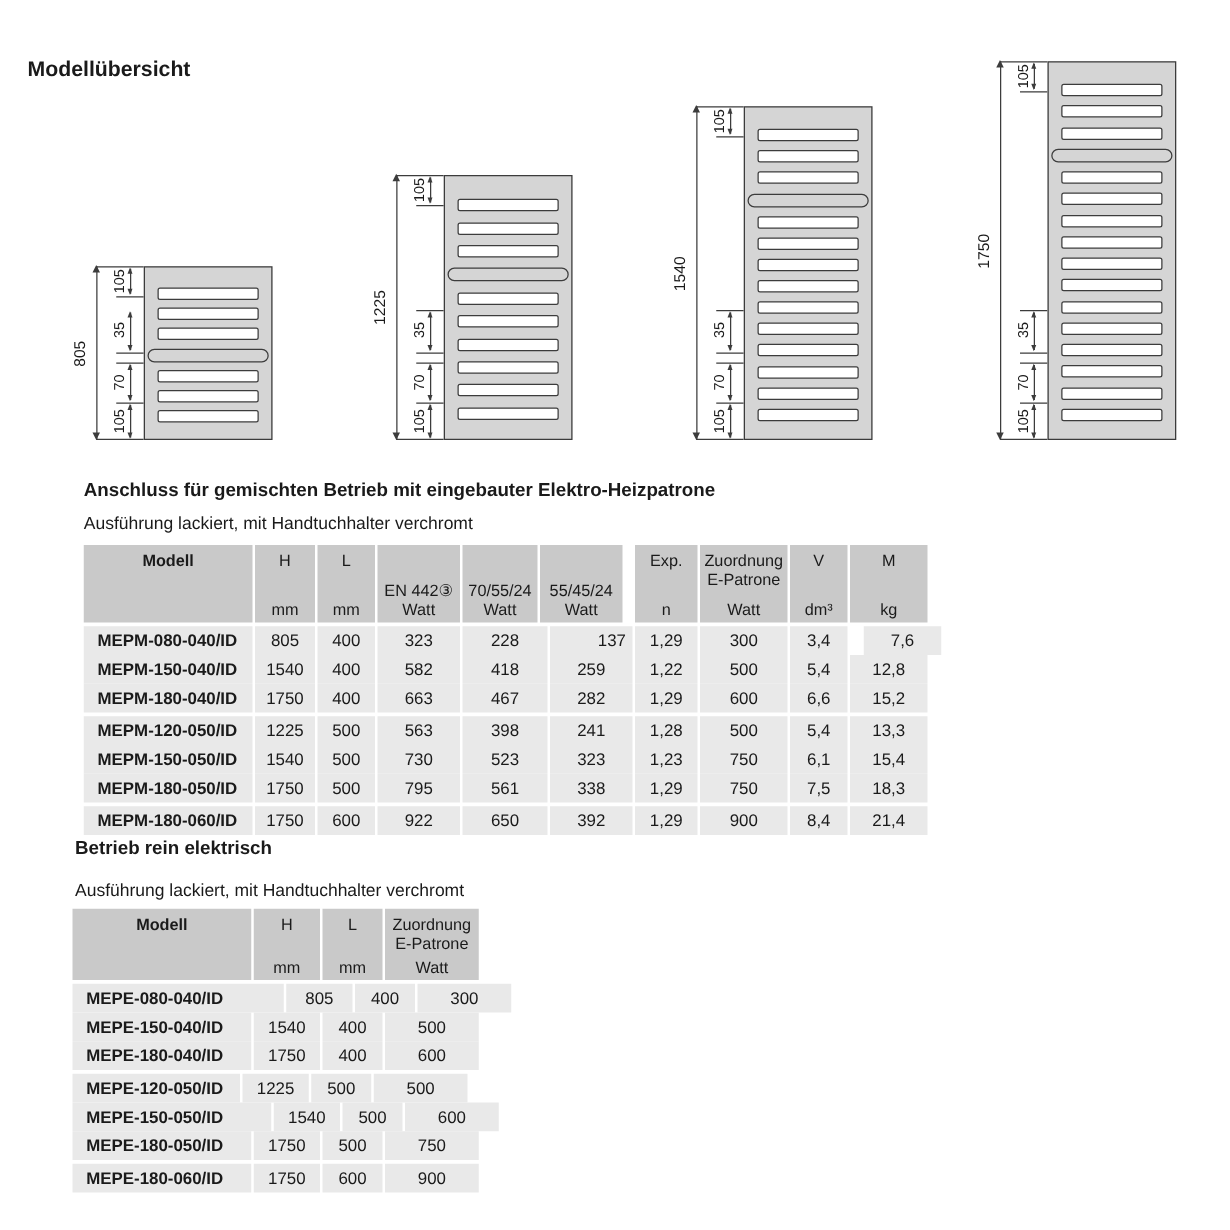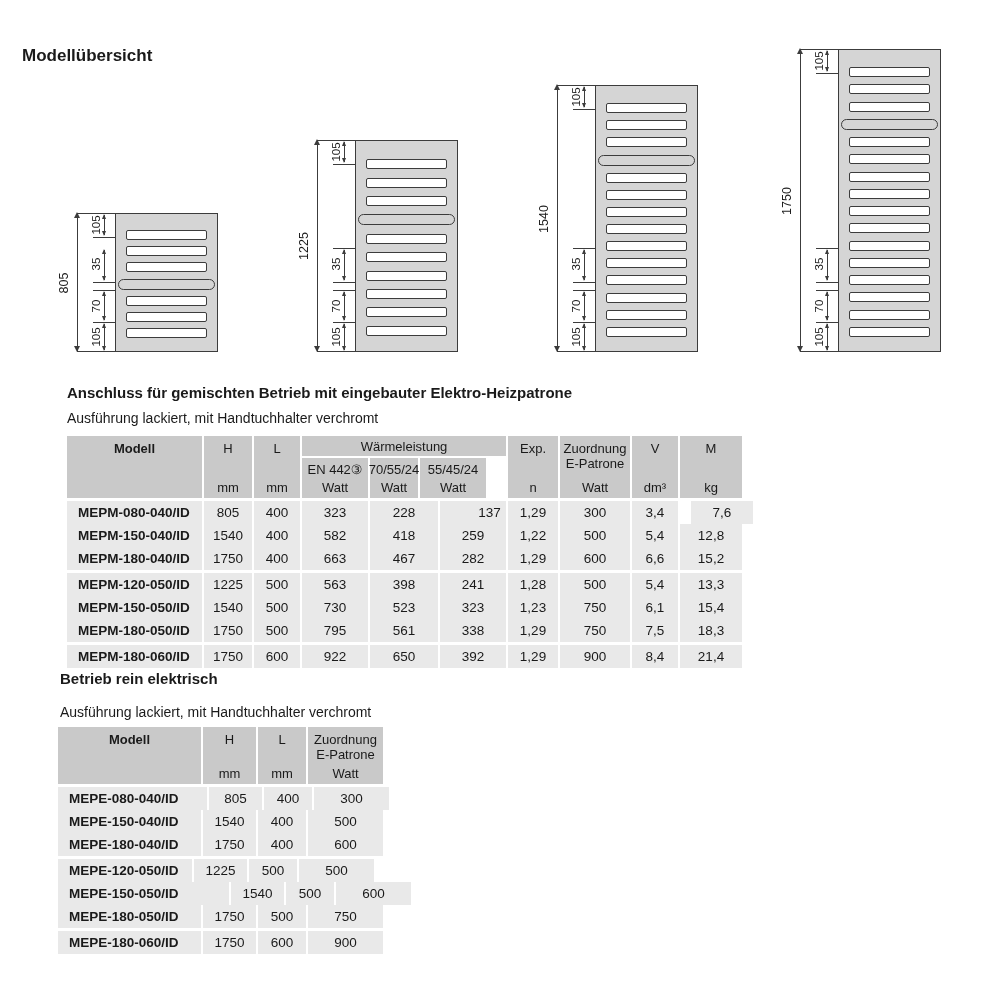--- a/index.html
+++ b/index.html
@@ -55,21 +55,21 @@
     display:flex; flex-direction:column; justify-content:space-between; align-items:center;
     text-align:center; font-size:13px; padding:5px 0 3px 0;
   }
   .hcell .hl div { line-height:15px; }
   .hgroup { display:flex; flex-direction:column; gap:2px; }
   .hgrouptitle {
     background:var(--header-bg,#c9c9c9); height:20px; font-size:13px;
     display:flex; align-items:center; justify-content:center;
   }
   .hsubrow { display:flex; gap:2px; flex:1; }
-  .hsubrow .hcell { flex:0 0 auto; padding-top:4px; }
+  .hsubrow .hcell { flex:0 0 auto; padding-top:20px;justify-content:flex-end; }
   .rgroup { display:flex; flex-direction:column; margin-top:3px; }
   .drow { display:flex; gap:2px; height:23px; }
   .dcell {
     background:var(--row-bg,#e9e9e9); font-size:13.5px;
     display:flex; align-items:center; justify-content:center;
   }
   .dcell.model { justify-content:flex-start; padding-left:11px; font-weight:bold; }
 </style>
 </head>
 <body>
@@ -267,29 +267,28 @@
           </div>
           <div class="hu">mm</div>
         </div>
         <div class="hcell" style="width: 46px;">
           <div class="hl">
             <div>L</div>
           </div>
           <div class="hu">mm</div>
         </div>
         <div class="hgroup" style="width: 204px;">
-          <div class="hgrouptitle">Wärmeleistung</div>
           <div class="hsubrow">
             <div class="hcell" style="width: 66px;">
               <div class="hl">
                 <div>EN 442③</div>
               </div>
               <div class="hu">Watt</div>
             </div>
-            <div class="hcell" style="width: 48px;">
+            <div class="hcell" style="width: 60px;">
               <div class="hl">
                 <div>70/55/24</div>
               </div>
               <div class="hu">Watt</div>
             </div>
             <div class="hcell" style="width: 66px;">
               <div class="hl">
                 <div>55/45/24</div>
               </div>
               <div class="hu">Watt</div>
@@ -439,21 +438,21 @@
         <div class="hcell" style="width: 75px;">
           <div class="hl">
             <div>Zuordnung</div>
             <div>E-Patrone</div>
           </div>
           <div class="hu">Watt</div>
         </div>
       </div>
       <div class="rgroup">
         <div class="drow">
-          <div class="dcell model" style="width: 149px;">MEPE-080-040/ID</div>
+          <div class="dcell model" style="width: 169px;">MEPE-080-040/ID</div>
           <div class="dcell" style="width: 53px;">805</div>
           <div class="dcell" style="width: 48px;">400</div>
           <div class="dcell" style="width: 75px;">300</div>
         </div>
         <div class="drow">
           <div class="dcell model" style="width: 143px;">MEPE-150-040/ID</div>
           <div class="dcell" style="width: 53px;">1540</div>
           <div class="dcell" style="width: 48px;">400</div>
           <div class="dcell" style="width: 75px;">500</div>
         </div>
@@ -465,21 +464,21 @@
         </div>
       </div>
       <div class="rgroup">
         <div class="drow">
           <div class="dcell model" style="width: 134px;">MEPE-120-050/ID</div>
           <div class="dcell" style="width: 53px;">1225</div>
           <div class="dcell" style="width: 48px;">500</div>
           <div class="dcell" style="width: 75px;">500</div>
         </div>
         <div class="drow">
-          <div class="dcell model" style="width: 171px;">MEPE-150-050/ID</div>
+          <div class="dcell model" style="width: 159px;">MEPE-150-050/ID</div>
           <div class="dcell" style="width: 53px;">1540</div>
           <div class="dcell" style="width: 48px;">500</div>
           <div class="dcell" style="width: 75px;">600</div>
         </div>
         <div class="drow">
           <div class="dcell model" style="width: 143px;">MEPE-180-050/ID</div>
           <div class="dcell" style="width: 53px;">1750</div>
           <div class="dcell" style="width: 48px;">500</div>
           <div class="dcell" style="width: 75px;">750</div>
         </div>

